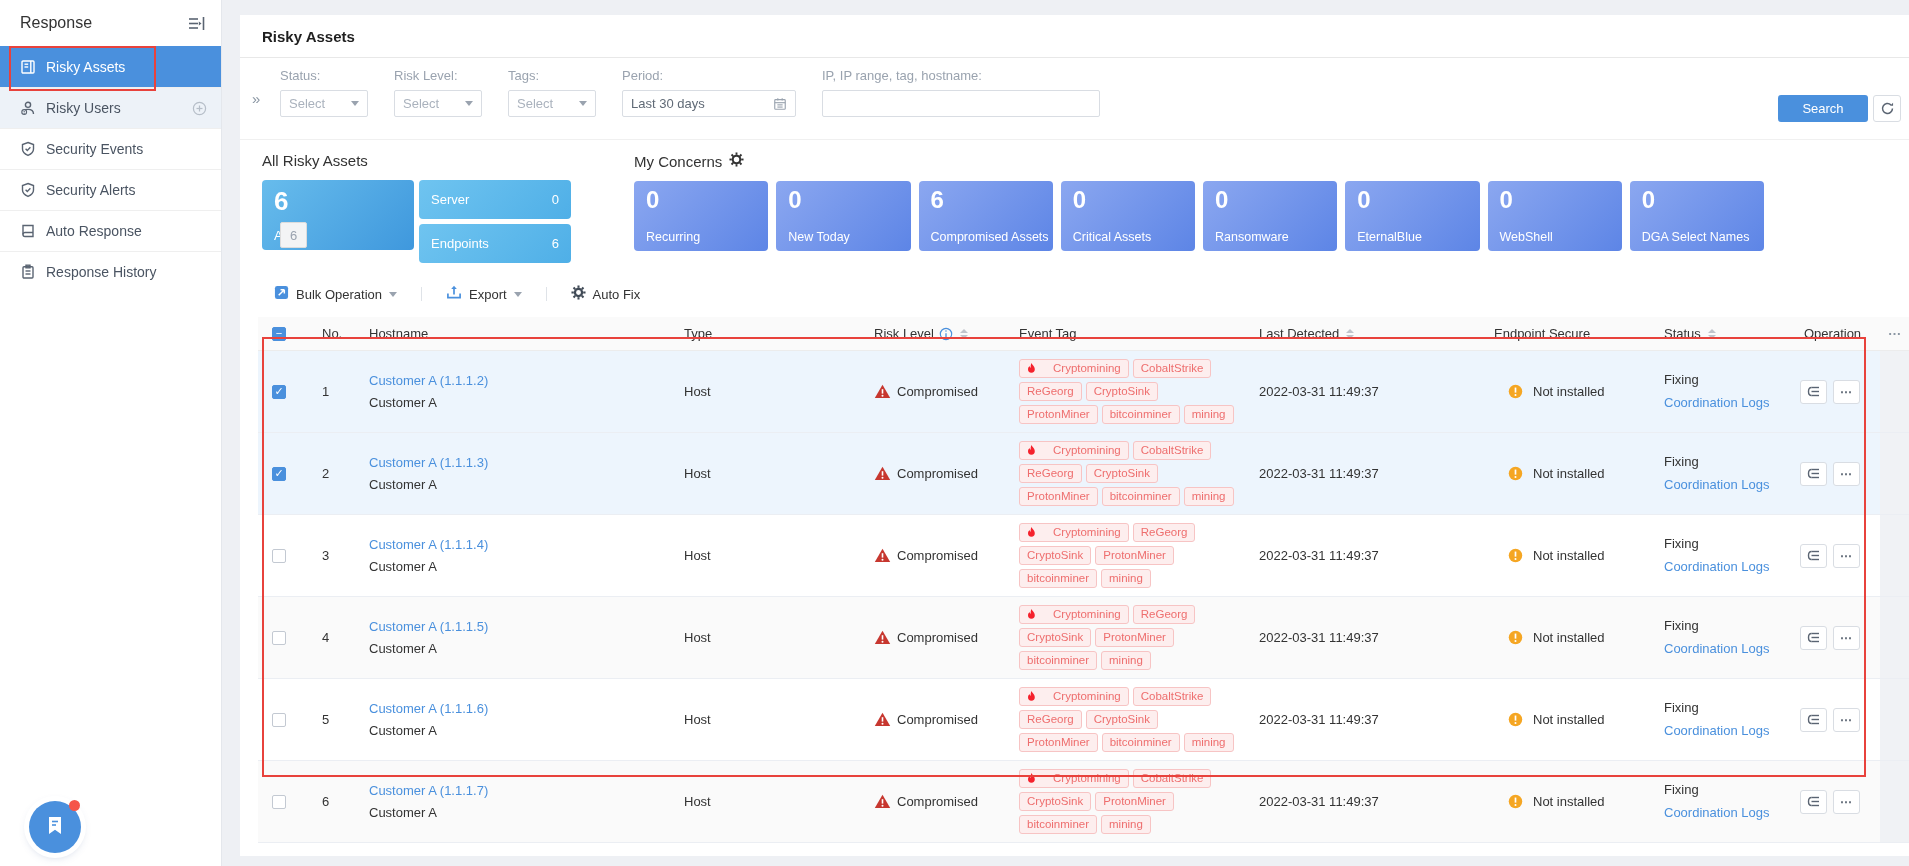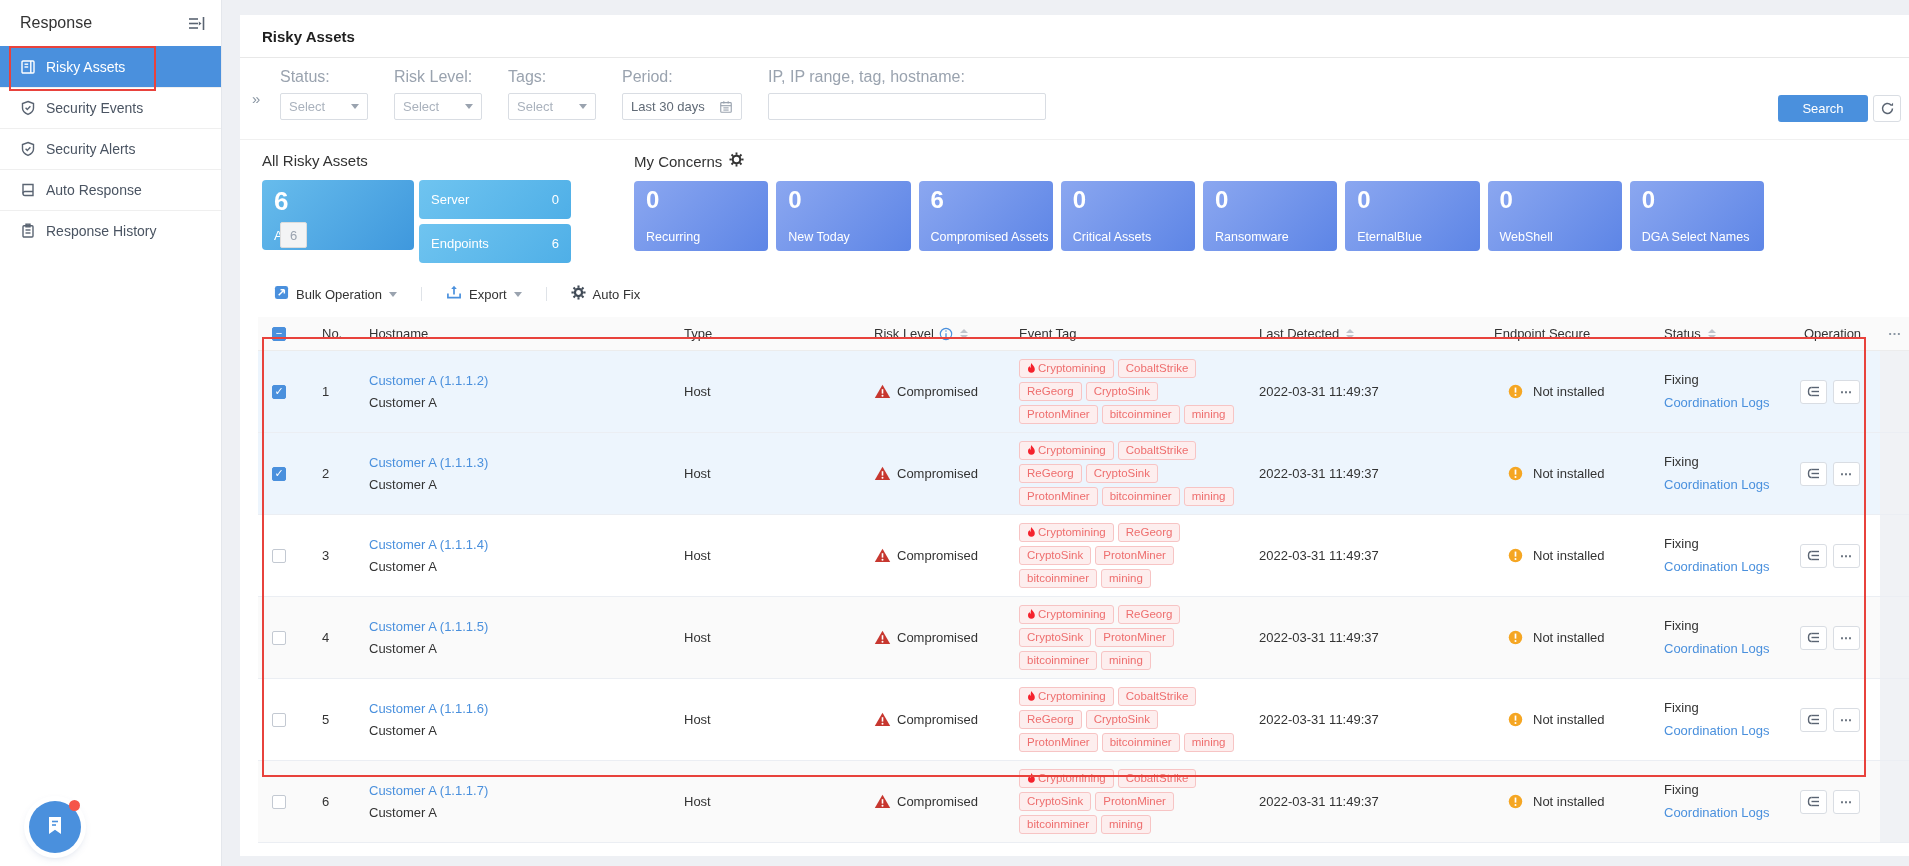--- a/index.html
+++ b/index.html
@@ -19,24 +19,24 @@
   
   .main { position:absolute; left:222px; top:0; right:0; bottom:0; background:#eef0f4; padding:15px 0 10px 18px; }
   .panel { background:#fff; height:100%; position:relative; }
   .title-bar { height:43px; display:flex; align-items:center; padding:0 22px; border-bottom:1px solid #e8e8e8; }
   .title-bar h1 { font-size:15px; font-weight:bold; color:#1f1f1f; }
 
   
   .filter-bar { position:relative; height:82px; border-bottom:1px solid #f0f0f0; padding:10px 0 0 40px; }
   .filter-expand { position:absolute; left:12px; top:32px; color:#8a96a3; font-size:15px; cursor:pointer; }
   .filter-groups { display:flex; gap:26px; }
-  .fgroup .flabel { color:#9aa3af; font-size:16px; }
+  .fgroup .flabel { color:#9aa3af; font-size:13px; }
   .fcontrol { margin-top:7px; height:27px; border:1px solid #d9dde3; border-radius:2px; background:#fff; display:flex; align-items:center; justify-content:space-between; padding:0 8px; color:#aab2bd; cursor:pointer; }
   .fcontrol.sel { width:88px;gap:17px; }
-  .fcontrol.date { width:120px; color:#606a76; }
+  .fcontrol.date { width:174px; color:#606a76; }
   .caret-down { width:0; height:0; border-left:4px solid transparent; border-right:4px solid transparent; border-top:5px solid #9aa3af; }
   .ip-group .fcontrol { width:278px; cursor:text; }
   .ip-input { border:none; outline:none; width:100%; font:inherit; }
   .search-btn { position:absolute; right:41px; top:37px; width:90px; height:27px; background:#4a90dd; color:#fff; border:none; border-radius:3px; font-size:13px; cursor:pointer; }
   .refresh-btn { position:absolute; right:8px; top:37px; width:28px; height:27px; background:#fff; border:1px solid #d9dde3; border-radius:3px; display:flex; align-items:center; justify-content:center; cursor:pointer; }
 
   
   .summary { display:flex; padding:12px 0 8px 22px; }
   .sec-title { font-size:15px; color:#333; margin-bottom:11px; display:flex; align-items:center; gap:7px; }
   .all-cards { display:flex; gap:5px; }
@@ -66,21 +66,21 @@
   .trow.sel-row { background:#edf5fd; }
   .cell { padding:0 8px 0 14px; }
   .cell.c-check { display:flex; justify-content:center; padding:0; }
   .cell.c-no { text-align:left; padding-left:22px; }
   .checkbox { width:14px; height:14px; border:1px solid #c3c9d2; border-radius:2px; background:#fff; display:flex; align-items:center; justify-content:center; cursor:pointer; }
   .checkbox.checked, .checkbox.indet { background:#4a90dd; border-color:#4a90dd; color:#fff; font-size:11px; line-height:1; }
   .host-link { color:#4a90dd; cursor:pointer; text-decoration:none; display:block; line-height:1.65; }
   .host-sub { color:#333; line-height:1.65; }
   .risk-cell { display:flex; align-items:center; gap:6px; }
   .tags-cell { display:flex; flex-wrap:wrap; gap:4px; padding:8px 6px 8px 14px; }
-  .tag { display:inline-flex; align-items:center; gap:2px; border:1px solid #f7c4c4; background:#fdeeee; color:#ee6e6e; border-radius:3px; padding:1px 7px; font-size:11.5px; line-height:15px; white-space:nowrap; cursor:pointer; }
+  .tag { display:inline-flex; align-items:center; gap:17px; border:1px solid #f7c4c4; background:#fdeeee; color:#ee6e6e; border-radius:3px; padding:1px 7px; font-size:11.5px; line-height:15px; white-space:nowrap; cursor:pointer; }
   .ep-cell { display:flex; align-items:center; gap:10px; padding-left:28px; }
   .status-cell { line-height:1.7; }
   .status-link { color:#4a90dd; cursor:pointer; }
   .op-cell { display:flex; gap:6px; padding-left:10px; }
   .op-btn { width:27px; height:24px; border:1px solid #d9dde3; border-radius:3px; background:#fff; display:flex; align-items:center; justify-content:center; cursor:pointer; color:#5a6472; }
   .op-more { letter-spacing:1px; font-weight:bold; font-size:12px; color:#5a6472; }
   .gutter { background:#f0f2f5; height:100%; }
   .thead .gutter { background:#fafafa; color:#8a96a3; display:flex; align-items:center; justify-content:center; font-weight:bold; cursor:pointer; }
   .sort-ic { display:inline-flex; flex-direction:column; gap:2px; margin-left:2px; cursor:pointer; }
   .sort-ic i { width:0; height:0; border-left:4px solid transparent; border-right:4px solid transparent; display:block; }
@@ -117,20 +117,37 @@
     <svg width="16" height="16" viewBox="0 0 16 16">
           <g fill="none" stroke="#fff" stroke-width="1.4">
             <rect x="2" y="2" width="12" height="12" rx="1"></rect>
             <line x1="4.5" y1="5.2" x2="8.2" y2="5.2"></line>
             <line x1="4.5" y1="8" x2="8.2" y2="8"></line>
             <line x1="10.8" y1="2" x2="10.8" y2="14"></line>
           </g>
         </svg>
     <span class="sb-label">Risky Assets</span>
 
+  </div>
+  <div class="sb-item  tinted">
+    <svg width="16" height="16" viewBox="0 0 16 16">
+          <g fill="none" stroke="#5a6472" stroke-width="1.4">
+            <circle cx="8" cy="4.8" r="2.6"></circle>
+            <path d="M2.5 14 c0-3 2.4-4.6 5.5-4.6 3.1 0 5.5 1.6 5.5 4.6"></path>
+          </g>
+          <circle cx="4.2" cy="12" r="2.4" fill="#edf2f8" stroke="#5a6472" stroke-width="1.1"></circle>
+          <line x1="4.2" y1="10.9" x2="4.2" y2="12.3" stroke="#5a6472" stroke-width="1.1"></line>
+          <circle cx="4.2" cy="13.3" r="0.55" fill="#5a6472"></circle>
+        </svg>
+    <span class="sb-label">Risky Users</span>
+    <svg width="15" height="15" viewBox="0 0 16 16">
+          <circle cx="8" cy="8" r="6.5" fill="none" stroke="#b6bec8" stroke-width="1.3"></circle>
+          <line x1="8" y1="4.8" x2="8" y2="11.2" stroke="#b6bec8" stroke-width="1.3"></line>
+          <line x1="4.8" y1="8" x2="11.2" y2="8" stroke="#b6bec8" stroke-width="1.3"></line>
+        </svg>
   </div>
   <div class="sb-item  ">
     <svg width="16" height="16" viewBox="0 0 16 16">
           <path d="M8 1.5 L13.5 3.6 V8 c0 3.2-2.8 5.3-5.5 6.4 C5.3 13.3 2.5 11.2 2.5 8 V3.6 Z" fill="none" stroke="#5a6472" stroke-width="1.4"></path>
           <path d="M5.6 7.8 L7.3 9.5 L10.4 6.3" fill="none" stroke="#5a6472" stroke-width="1.4"></path>
         </svg>
     <span class="sb-label">Security Events</span>
 
   </div>
   <div class="sb-item  ">

